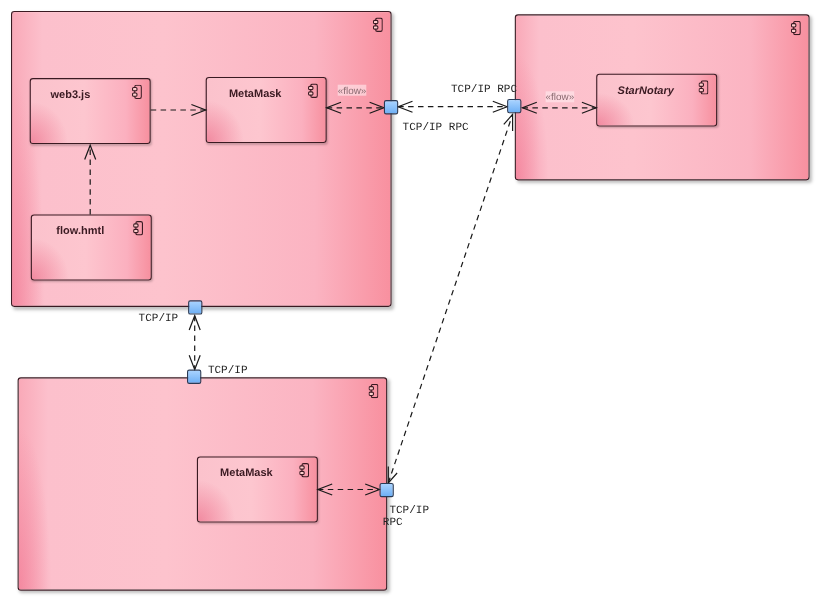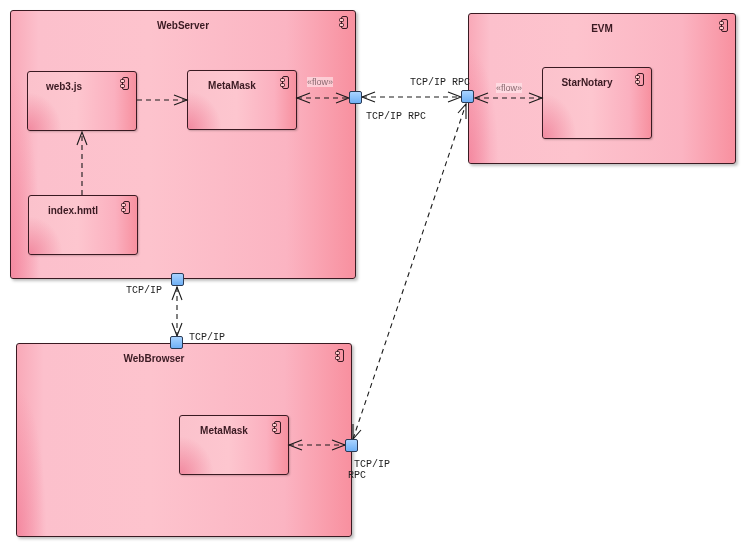--- a/index.html
+++ b/index.html
@@ -20,39 +20,36 @@
   .port { position:absolute; width:13px; height:13px; box-sizing:border-box; border:1.2px solid #2a3a55;
           border-radius:2px; background:linear-gradient(180deg,#a9d3ff,#6fb0f5); }
   .lbl { position:absolute; font-size:10px; color:#222; white-space:nowrap;font-family:Liberation Mono, monospace; }
   .stereo { position:absolute; font-size:9px; color:#8a6a70; background:rgba(255,235,238,0.6); white-space:nowrap; }
   svg.lines { position:absolute; left:0; top:0; }
 </style>
 </head>
 <body>
 
 <div class="node" style="left:10px;top:10px;width:346px;height:269px;">
-  <div class="title" style="top:9px;">WebServer</div>
   <svg class="cicon" style="right:7px;top:5px;" viewBox="0 0 9 13">
       <rect x="2.5" y="0.5" width="6" height="12" rx="1.5" fill="none" stroke="#3a1a22"></rect>
       <rect x="0.5" y="2.5" width="4" height="3" rx="1" fill="#fcc" stroke="#3a1a22"></rect>
       <rect x="0.5" y="7.5" width="4" height="3" rx="1" fill="#fcc" stroke="#3a1a22"></rect>
     </svg>
 </div>
 
 <div class="node" style="left:468px;top:13px;width:268px;height:151px;">
-  <div class="title" style="top:9px;">EVM</div>
   <svg class="cicon" style="right:7px;top:5px;" viewBox="0 0 9 13">
       <rect x="2.5" y="0.5" width="6" height="12" rx="1.5" fill="none" stroke="#3a1a22"></rect>
       <rect x="0.5" y="2.5" width="4" height="3" rx="1" fill="#fcc" stroke="#3a1a22"></rect>
       <rect x="0.5" y="7.5" width="4" height="3" rx="1" fill="#fcc" stroke="#3a1a22"></rect>
     </svg>
 </div>
 
 <div class="node" style="left:16px;top:343px;width:336px;height:194px;">
-  <div class="title" style="top:9px;right:60px;">WebBrowser</div>
   <svg class="cicon" style="right:7px;top:5px;" viewBox="0 0 9 13">
       <rect x="2.5" y="0.5" width="6" height="12" rx="1.5" fill="none" stroke="#3a1a22"></rect>
       <rect x="0.5" y="2.5" width="4" height="3" rx="1" fill="#fcc" stroke="#3a1a22"></rect>
       <rect x="0.5" y="7.5" width="4" height="3" rx="1" fill="#fcc" stroke="#3a1a22"></rect>
     </svg>
 </div>
 
 <div class="comp" style="left:27px;top:71px;width:110px;height:60px;">
   <div class="title" style="top:9px;right:36px;">web3.js</div>
   <svg class="cicon" style="right:7px;top:5px;" viewBox="0 0 9 13">
@@ -65,29 +62,29 @@
 <div class="comp" style="left:187px;top:70px;width:110px;height:60px;">
   <div class="title" style="top:9px;right:20px;">MetaMask</div>
   <svg class="cicon" style="right:7px;top:5px;" viewBox="0 0 9 13">
       <rect x="2.5" y="0.5" width="6" height="12" rx="1.5" fill="none" stroke="#3a1a22"></rect>
       <rect x="0.5" y="2.5" width="4" height="3" rx="1" fill="#fcc" stroke="#3a1a22"></rect>
       <rect x="0.5" y="7.5" width="4" height="3" rx="1" fill="#fcc" stroke="#3a1a22"></rect>
     </svg>
 </div>
 
 <div class="comp" style="left:28px;top:195px;width:110px;height:60px;">
-  <div class="title" style="top:9px;right:20px;">index.hmtl</div>
+  <div class="title" style="top:9px;right:20px;">flow.hmtl</div>
   <svg class="cicon" style="right:7px;top:5px;" viewBox="0 0 9 13">
       <rect x="2.5" y="0.5" width="6" height="12" rx="1.5" fill="none" stroke="#3a1a22"></rect>
       <rect x="0.5" y="2.5" width="4" height="3" rx="1" fill="#fcc" stroke="#3a1a22"></rect>
       <rect x="0.5" y="7.5" width="4" height="3" rx="1" fill="#fcc" stroke="#3a1a22"></rect>
     </svg>
 </div>
 
-<div class="comp" style="left:542px;top:67px;width:110px;height:72px;">
+<div class="comp" style="left:542px;top:67px;width:110px;height:48px;font-style:italic;">
   <div class="title" style="top:9px;right:20px;">StarNotary</div>
   <svg class="cicon" style="right:7px;top:5px;" viewBox="0 0 9 13">
       <rect x="2.5" y="0.5" width="6" height="12" rx="1.5" fill="none" stroke="#3a1a22"></rect>
       <rect x="0.5" y="2.5" width="4" height="3" rx="1" fill="#fcc" stroke="#3a1a22"></rect>
       <rect x="0.5" y="7.5" width="4" height="3" rx="1" fill="#fcc" stroke="#3a1a22"></rect>
     </svg>
 </div>
 
 <div class="comp" style="left:179px;top:415px;width:110px;height:60px;">
   <div class="title" style="top:9px;right:20px;">MetaMask</div>

